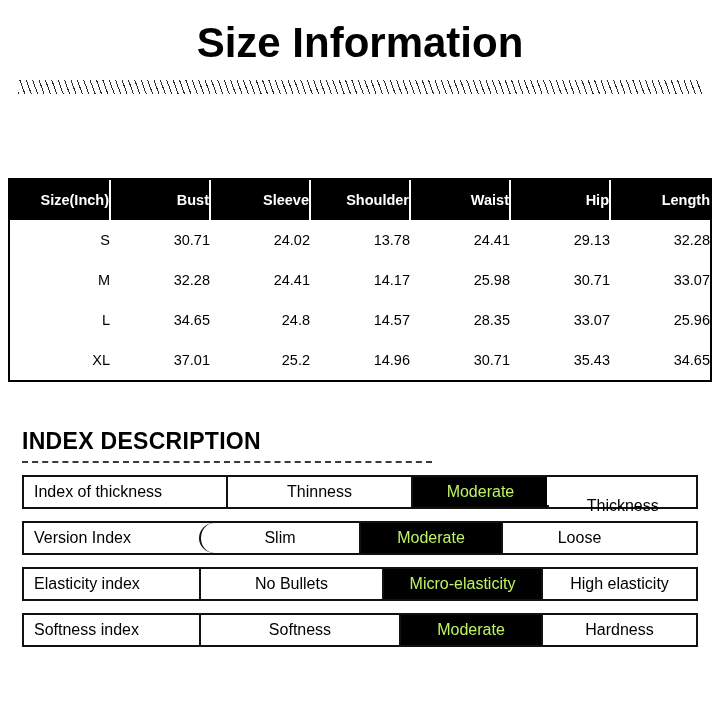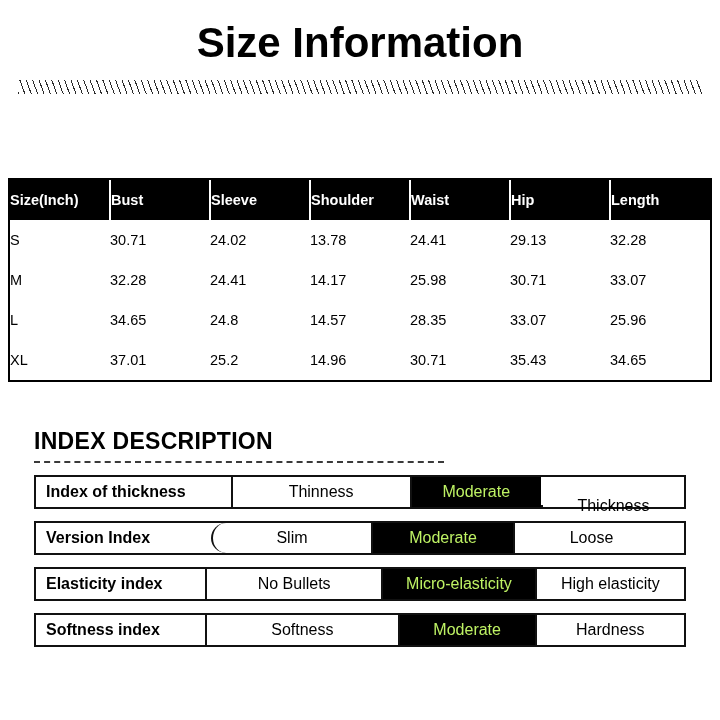--- a/index.html
+++ b/index.html
@@ -47,21 +47,21 @@
     margin: 84px 8px 0 8px;
     border: 2px solid #000;
   }
   table.size-table {
     width: 100%;
     border-collapse: collapse;
     table-layout: fixed;
   }
   table.size-table th,
   table.size-table td {
-    text-align: left;
+    text-align: right;
     font-size: 14.5px;
     padding: 8px 0;
     height: 24px;
   }
   table.size-table thead th {
     background: #000000;
     color: #ffffff;
     font-weight: bold;
     border-right: 2px solid #ffffff;
     font-size: 14.5px;
@@ -71,21 +71,21 @@
   }
   table.size-table tbody td {
     background: #ffffff;
     color: #000000;
     font-weight: normal;
   }
 
   
   .index-section {
     margin-top: 46px;
-    padding: 0 34px;
+    padding: 0 22px;
   }
   .index-heading {
     font-size: 23px;
     font-weight: bold;
     letter-spacing: 0.3px;
     margin-bottom: 6px;
   }
   .dashed-rule {
     border-top: 2px dashed #3a3a3a;
     width: 410px;
@@ -98,21 +98,20 @@
     height: 34px;
     margin-bottom: 12px;
     box-sizing: border-box;
   }
   .idx-label {
     display: flex;
     align-items: center;
     padding-left: 10px;
     font-size: 16px;
     box-sizing: border-box;
-    font-weight: bold;
   }
   .idx-opt {
     display: flex;
     align-items: center;
     justify-content: center;
     font-size: 16px;
     box-sizing: border-box;
     border-left: 2px solid #111;
   }
   .idx-opt.sel {

